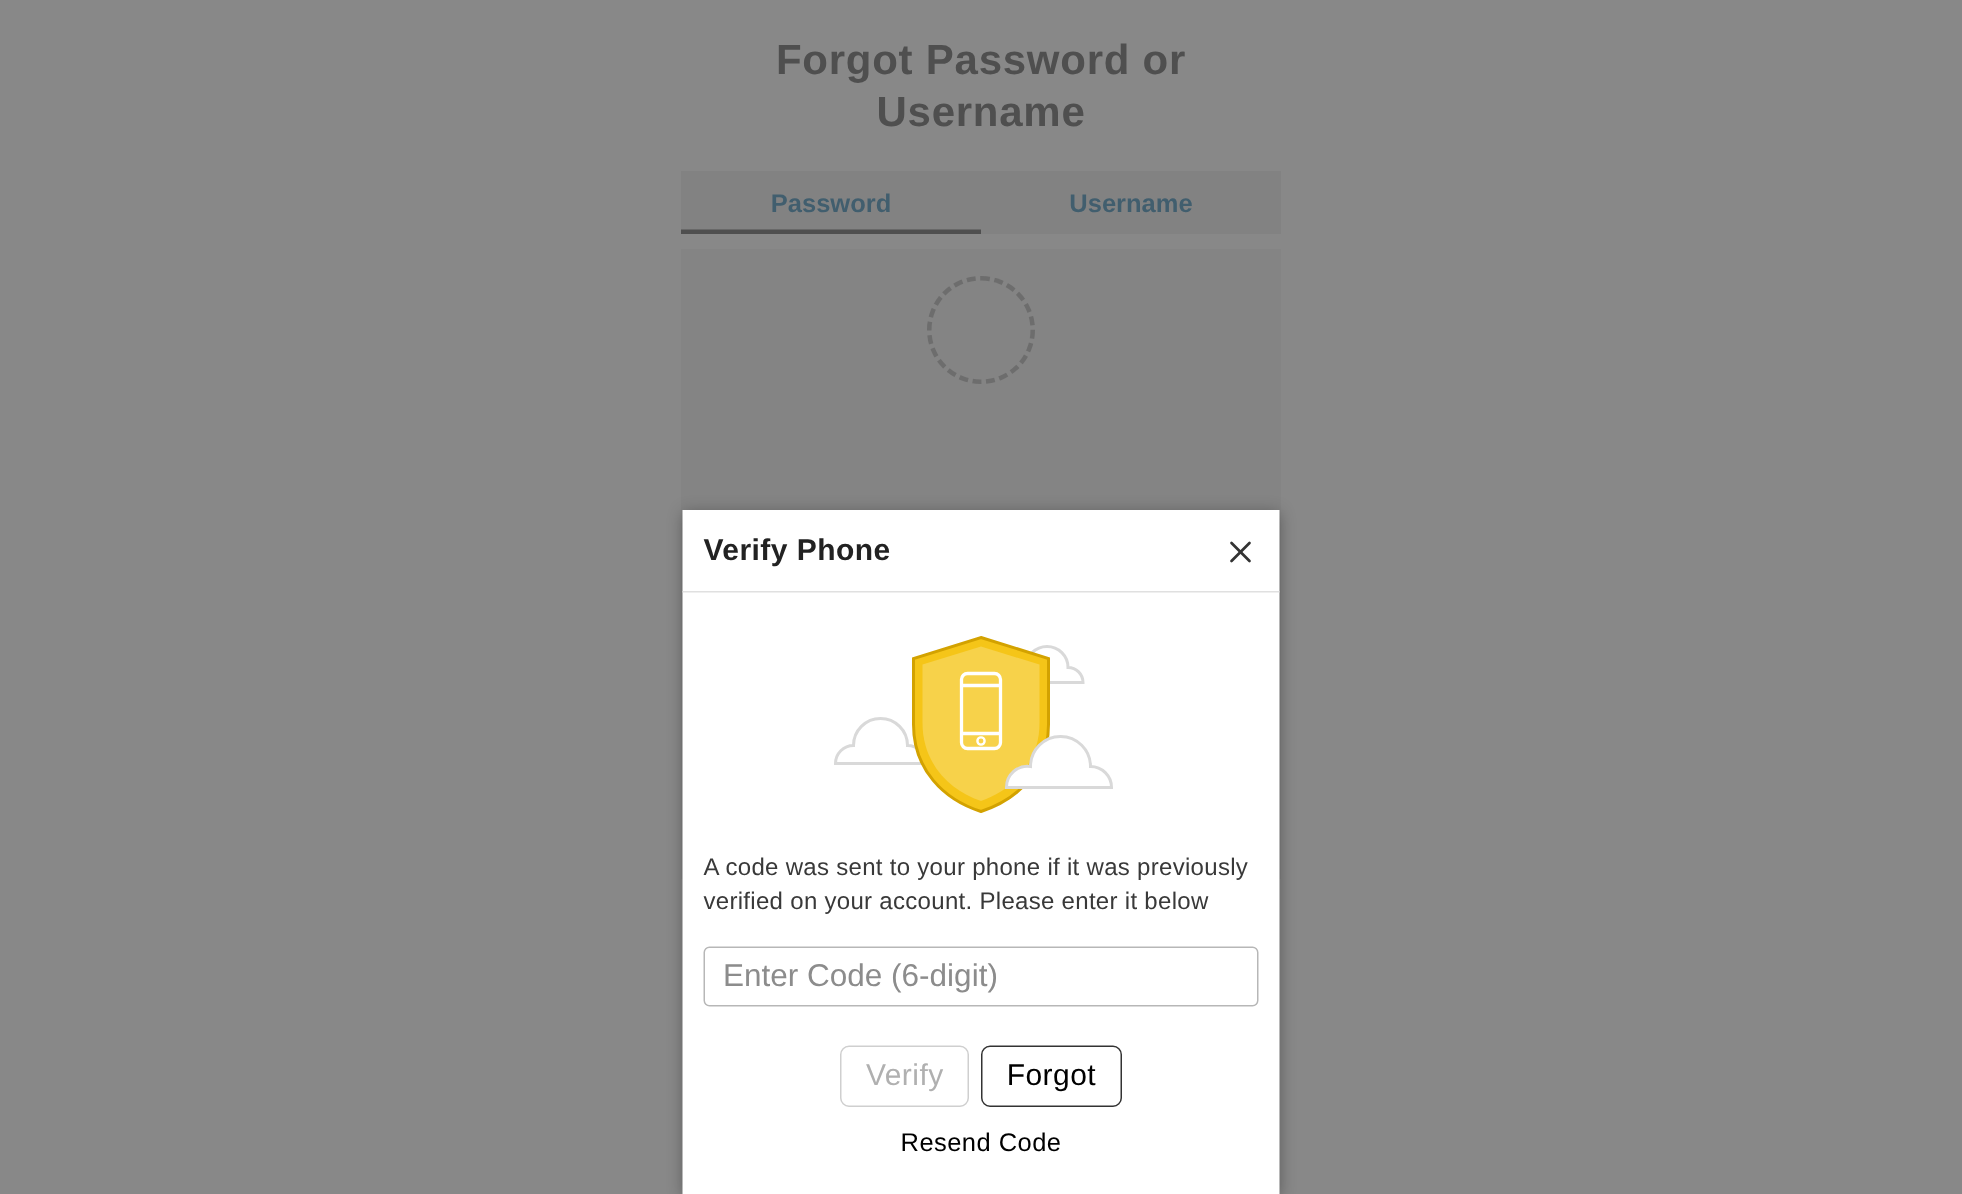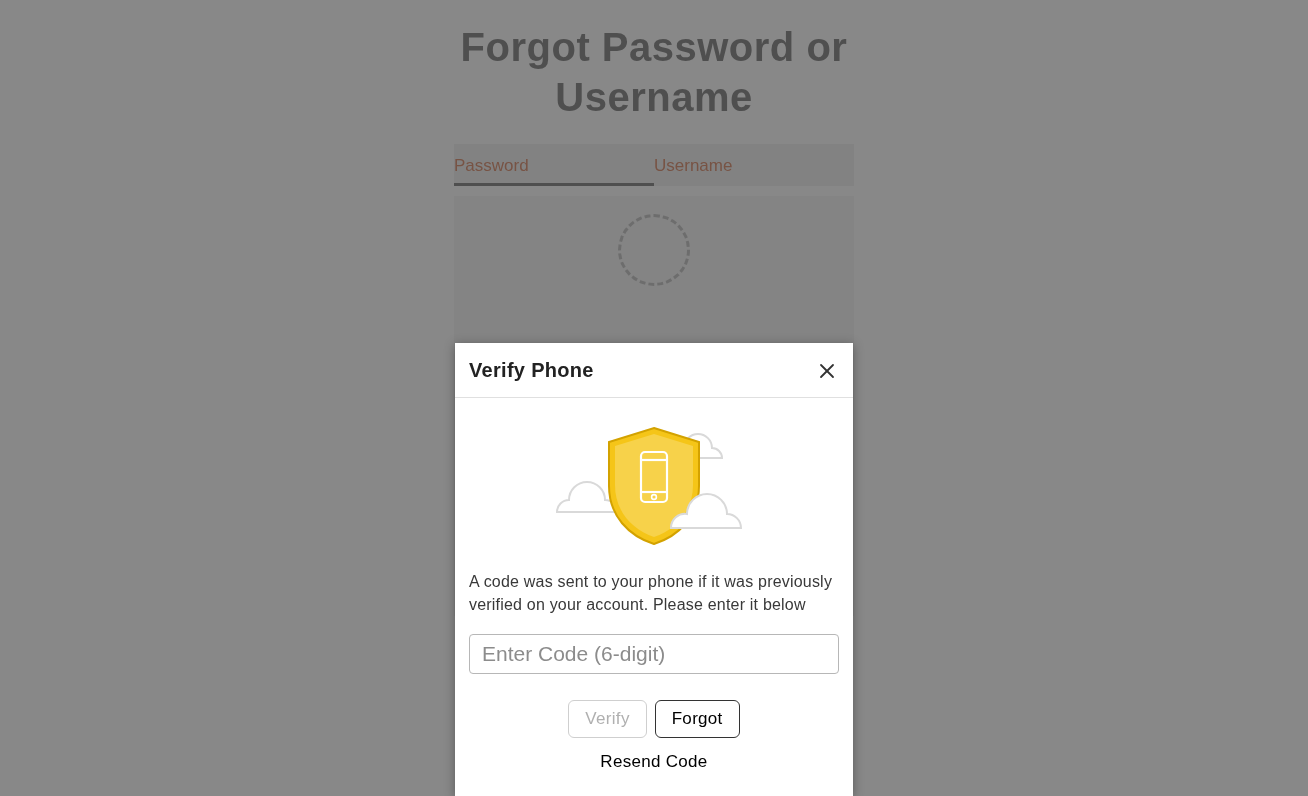--- a/index.html
+++ b/index.html
@@ -15,41 +15,42 @@
   
   .page {
     width: 100%;
     height: 100%;
     display: flex;
     flex-direction: column;
     align-items: center;
   }
 
   .page-title {
-    font-size: 40px;
+    font-size: 28px;
     font-weight: 800;
     color: #333333;
     text-align: center;
     margin-top: 22px;
     line-height: 1.25;
     letter-spacing: 0.5px;
   }
 
   .tabs {
     width: 400px;
     margin-top: 22px;
     display: flex;
     background: #eaeaea;
   }
   .tab {
     flex: 1;
+    text-align: center;
     padding: 12px 0 10px 0;
     font-size: 17px;
-    font-weight: 400;
-    color: #c2410c;
+    font-weight: 700;
+    color: #0369a1;
     cursor: pointer;
     position: relative;
   }
   .tab.active::after {
     content: "";
     position: absolute;
     left: 0; right: 0; bottom: 0;
     height: 3px;
     background: #333;
   }
@@ -142,21 +143,21 @@
     display: flex;
     justify-content: center;
     gap: 8px;
     margin-top: 26px;
   }
   .btn {
     border: 1px solid #333;
     background: #fff;
     border-radius: 6px;
     padding: 8px 16px;
-    font-size: 17px;
+    font-size: 20px;
     font-weight: 500;
     cursor: pointer;
     letter-spacing: 0.3px;
   }
   .btn.disabled {
     color: #b0b0b0;
     border-color: #cfcfcf;
     cursor: default;
   }
 

